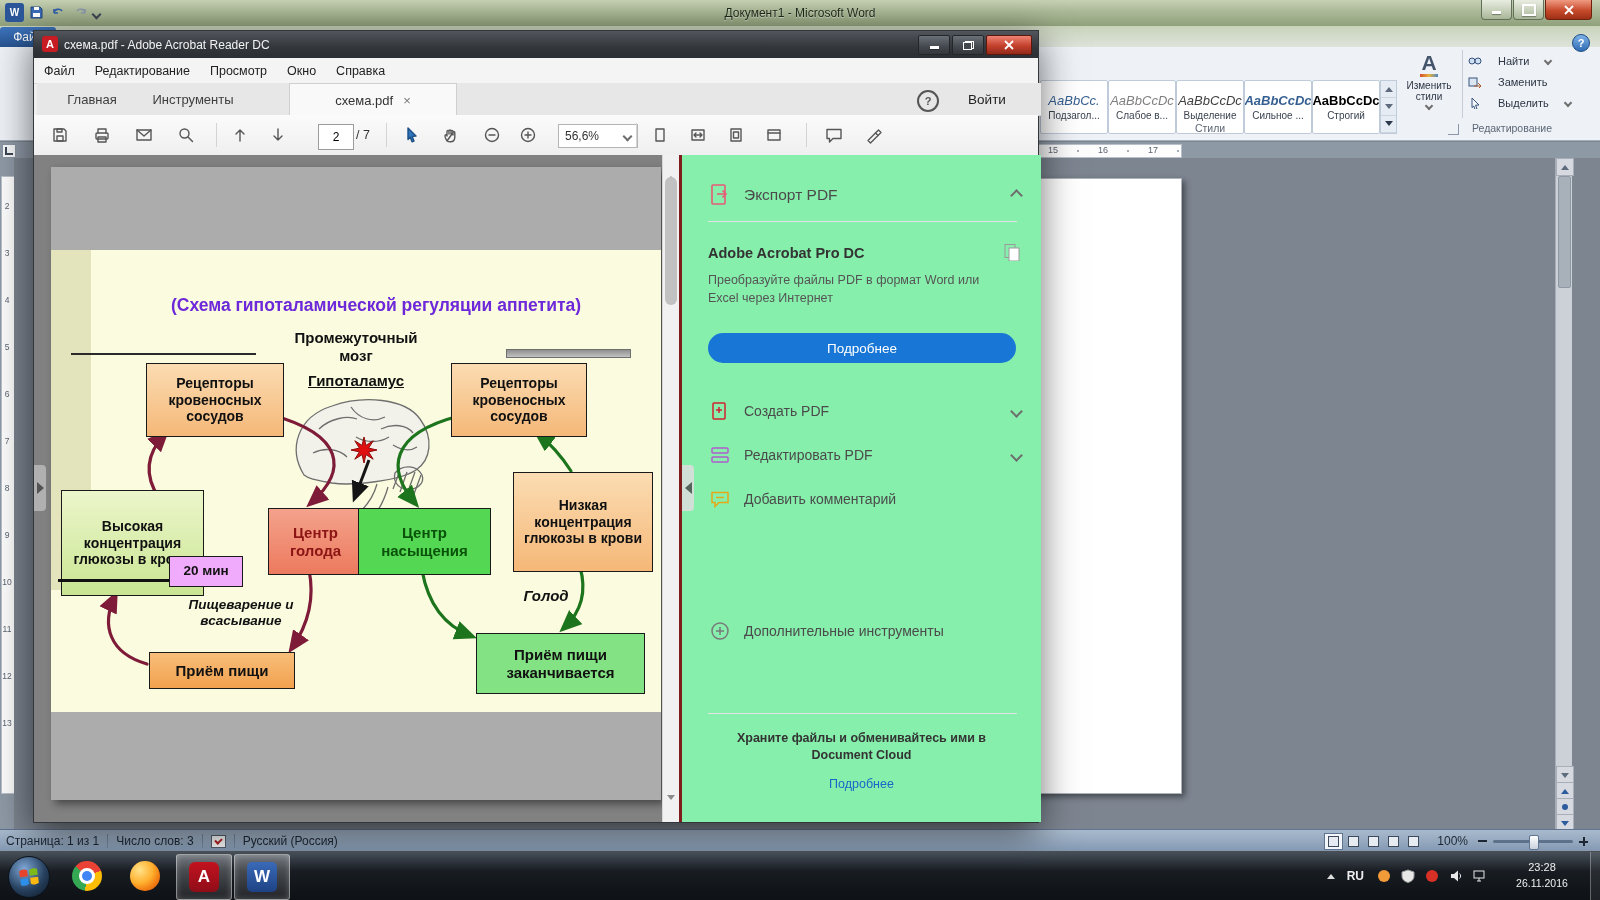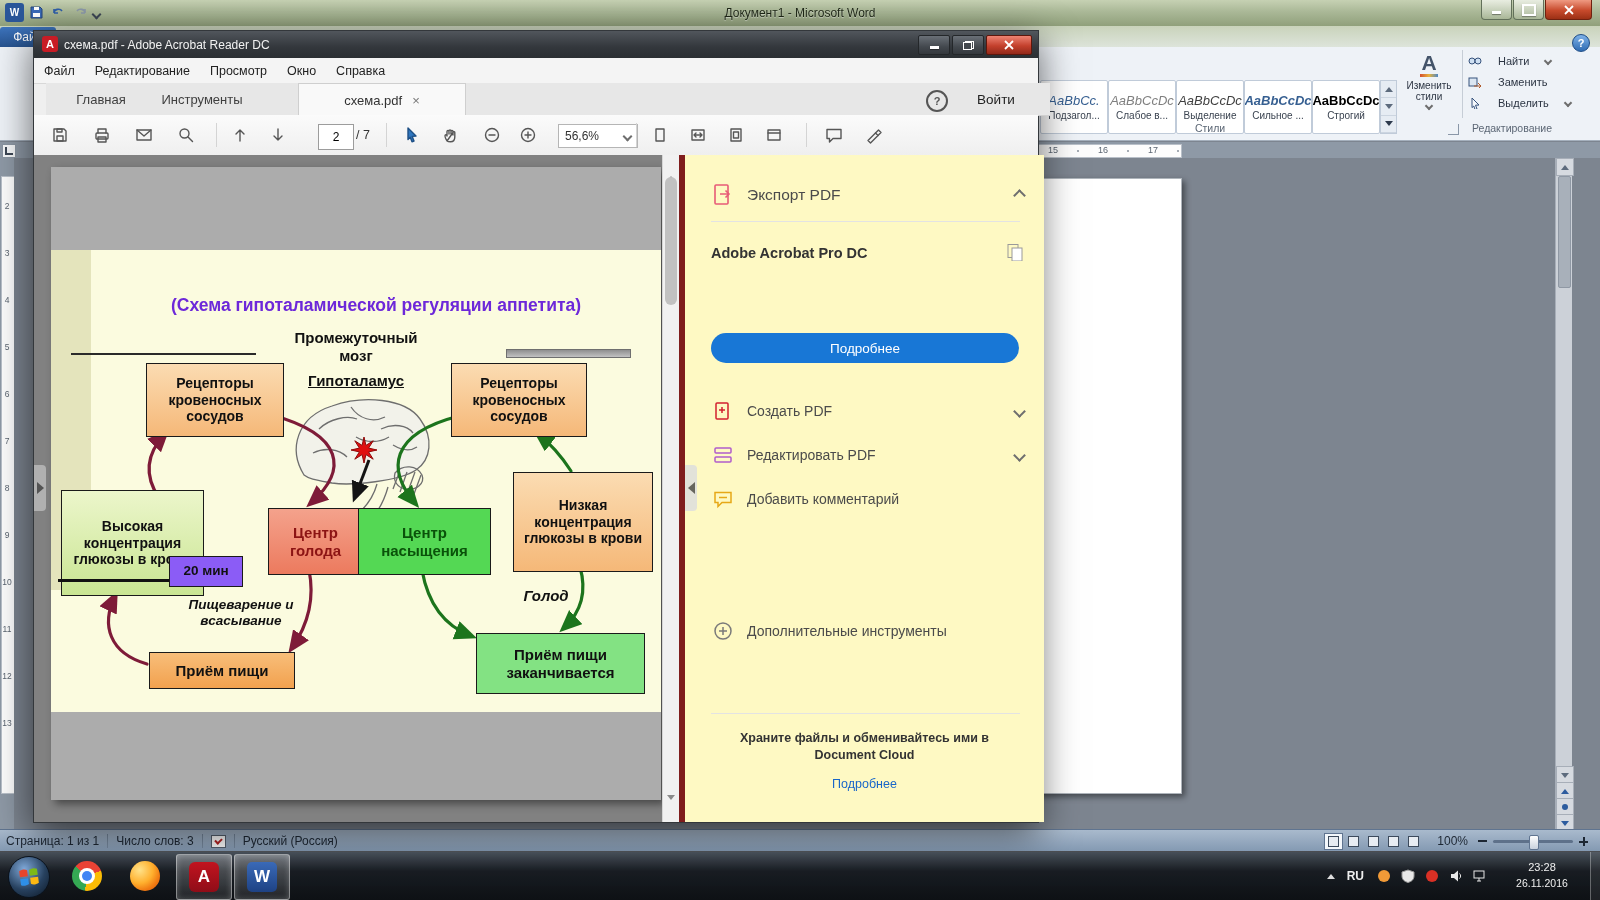--- a/index.html
+++ b/index.html
@@ -79,21 +79,21 @@
     color:#fff;font-size:11px;font-weight:bold;display:flex;align-items:center;justify-content:center}
   .abtn{width:30px;height:18px;display:flex;align-items:center;justify-content:center;
     background:linear-gradient(180deg,#6a7077,#43484e 60%,#34383d);border:1px solid #24272a;border-radius:2px;margin-left:2px}
   .abtn-close{width:44px;background:linear-gradient(180deg,#ee8373,#c3402c 55%,#93291a);border-color:#5e170c}
   .gl-restore{position:relative;width:11px;height:9px}
   .gl-restore:before{content:'';position:absolute;right:0;top:0;width:7px;height:6px;border:1.5px solid #fff}
   .gl-restore:after{content:'';position:absolute;left:0;bottom:0;width:7px;height:6px;border:1.5px solid #fff;background:#43484e}
   #acr-menubar{position:absolute;left:0;top:27px;width:100%;height:25px;background:#f4f4f4;border-bottom:1px solid #d8d8d8;
     display:flex;align-items:center;font-size:12.5px;color:#222}
   .menu-item{padding:0 10px;height:100%;display:flex;align-items:center}
-  #acr-tabbar{position:absolute;left:12px;top:52px;width:100%;height:32px;background:#e7e7e7;border-bottom:1px solid #cfcfcf}
+  #acr-tabbar{position:absolute;left:3px;top:52px;width:100%;height:32px;background:#e7e7e7;border-bottom:1px solid #cfcfcf}
   .acr-tab{position:absolute;top:0;height:32px;display:flex;align-items:center;justify-content:center;font-size:13px;color:#3f3f3f}
   .doc-tab{background:#f9f9f9;border:1px solid #cfcfcf;border-bottom:none;color:#333}
   .tab-close{margin-left:10px;color:#777;font-size:13px;line-height:1}
   .acr-help{position:absolute;top:7px;width:18px;height:18px;border:2px solid #555;border-radius:50%;
     color:#555;font-weight:bold;font-size:11px;display:flex;align-items:center;justify-content:center}
   #acr-toolbar{position:absolute;left:0;top:84px;width:100%;height:40px;background:linear-gradient(180deg,#fbfbfb,#efefef);
     border-bottom:1px solid #c9c9c9}
   .tbi{position:absolute;top:6px;width:28px;height:28px;display:flex;align-items:center;justify-content:center;border-radius:3px}
   .tbi svg{stroke:#565656;fill:none;stroke-width:1.4;stroke-linecap:round;stroke-linejoin:round}
   .tb-sep{position:absolute;top:8px;width:1px;height:24px;background:#d4d4d4}
@@ -104,41 +104,41 @@
     display:flex;align-items:center;justify-content:space-between;padding:0 6px;font-size:12px;color:#333}
   .chev{display:inline-block;width:7px;height:7px;border-right:2px solid #6e6e6e;border-bottom:2px solid #6e6e6e}
   .chev.down{transform:rotate(45deg)}
   .chev.up{transform:rotate(-135deg)}
   #acr-content{position:absolute;left:0;top:124px;width:1004px;height:667px}
   #acr-docview{position:absolute;left:0;top:0;width:628px;height:667px;background:#818181;overflow:hidden}
   .nav-toggle{position:absolute;top:310px;width:12px;height:46px;background:#b9b9b9;display:flex;align-items:center;justify-content:center;border-radius:0 4px 4px 0;opacity:.85}
   .nav-tri{width:0;height:0;border-top:6px solid transparent;border-bottom:6px solid transparent;border-left:7px solid #4c4c4c}
   #acr-vscroll{position:absolute;left:628px;top:0;width:17px;height:667px;background:#f1f1f1;border-left:1px solid #d6d6d6}
   .avs-thumb{position:absolute;left:2px;top:22px;width:12px;height:128px;background:#c1c1c1;border-radius:6px}
-  #acr-panel{position:absolute;left:645px;top:0;width:359px;height:667px;background:#fef9c3;border-left:6px solid #7f1d1d;font-size:14px;color:#4b4b4b}
+  #acr-panel{position:absolute;left:645px;top:0;width:359px;height:667px;background:#86efac;border-left:3px solid #7f1d1d;font-size:14px;color:#4b4b4b}
   .panel-row{position:absolute;left:26px;right:20px;height:36px;display:flex;align-items:center}
   .panel-ico{width:24px;display:flex;align-items:center;justify-content:center;margin-right:12px}
   .panel-div{position:absolute;left:26px;right:24px;height:1px;background:#e3e3e3}
   #promo-btn{position:absolute;left:26px;top:178px;width:308px;height:30px;border-radius:16px;background:#1877d6;
     color:#fff;font-size:13.5px;display:flex;align-items:center;justify-content:center}
   .pf-text{position:absolute;left:30px;right:30px;text-align:center;font-weight:bold;font-size:12.5px;color:#333;line-height:1.35}
   .pf-link{position:absolute;left:0;right:0;text-align:center;font-size:12.5px;color:#1866c9}
 
   
   #pdf-page{position:absolute;left:17px;top:12px;width:610px;height:633px;background:#fbfbdf;box-shadow:4px 4px 8px rgba(0,0,0,.45)}
   .band{position:absolute;left:0;width:610px;background:#acacac}
   .olive{position:absolute;left:0;top:83px;width:40px;height:340px;background:#e4e4bc}
   #dg-title{position:absolute;left:40px;right:0;top:88px;text-align:center;font-size:29px;font-weight:bold;color:#1b1b1b}
   #dg-subtitle{position:absolute;left:40px;right:0;top:128px;text-align:center;font-size:17.5px;font-weight:bold;color:#6d28d9}
   .dg-label{position:absolute;font-weight:bold;color:#111;text-align:center;line-height:1.2}
   .pbox{position:absolute;border:1.5px solid #1a1a1a;font-weight:bold;display:flex;align-items:center;justify-content:center;
     text-align:center;line-height:1.2;padding:2px;color:#111}
   .peach{background:linear-gradient(180deg,#fbdcb2,#f5b878)}
   .lgreen{background:linear-gradient(180deg,#ecf6cb,#c9e592)}
-  .mint{background:#8b5cf6}
+  .mint{background:#f0abfc}
   .redbox{background:linear-gradient(180deg,#f4a28c,#ec7a5e);color:#8c1414}
   .greenbox{background:#54d854;color:#0a520a}
   .green2{background:#83e283}
   .orangebox{background:linear-gradient(180deg,#f8be7a,#f2a14e)}
   #dg-svg{position:absolute;left:0;top:0}
 
   
   #taskbar{position:absolute;left:0;bottom:0;width:1600px;height:48px;
     background:linear-gradient(180deg,rgba(70,78,90,.96),rgba(22,26,33,.97) 40%,rgba(12,15,20,.98));
     border-top:1px solid rgba(255,255,255,.25)}
@@ -620,20 +620,21 @@
         <div class="panel-row" style="top:86px;height:24px">
           <span style="font-weight:bold;font-size:14.5px;color:#333">Adobe Acrobat Pro DC</span>
           <span style="flex:1"></span>
           <span>
             <svg width="18" height="18">
                 <rect x="2" y="1.5" width="10" height="13" stroke="#9a9a9a" fill="none"></rect>
                 <rect x="6" y="5" width="10" height="13" stroke="#9a9a9a" fill="#fff"></rect>
               </svg>
           </span>
         </div>
+        <div style="position:absolute;left:26px;top:116px;width:286px;font-size:12.5px;line-height:1.45;color:#555">Преобразуйте файлы PDF в формат Word или Excel через Интернет</div>
         <div id="promo-btn">Подробнее</div>
 
         <div class="panel-row" style="top:238px">
           <span class="panel-ico">
             <svg width="20" height="20">
                 <rect x="3" y="2" width="12" height="16" rx="1" stroke="#d2202f" fill="none" stroke-width="1.5"></rect>
                 <path d="M6,9 h6 M9,6 v6" stroke="#d2202f" stroke-width="1.5" fill="none"></path>
               </svg>
           </span>
           <span>Создать PDF</span>

